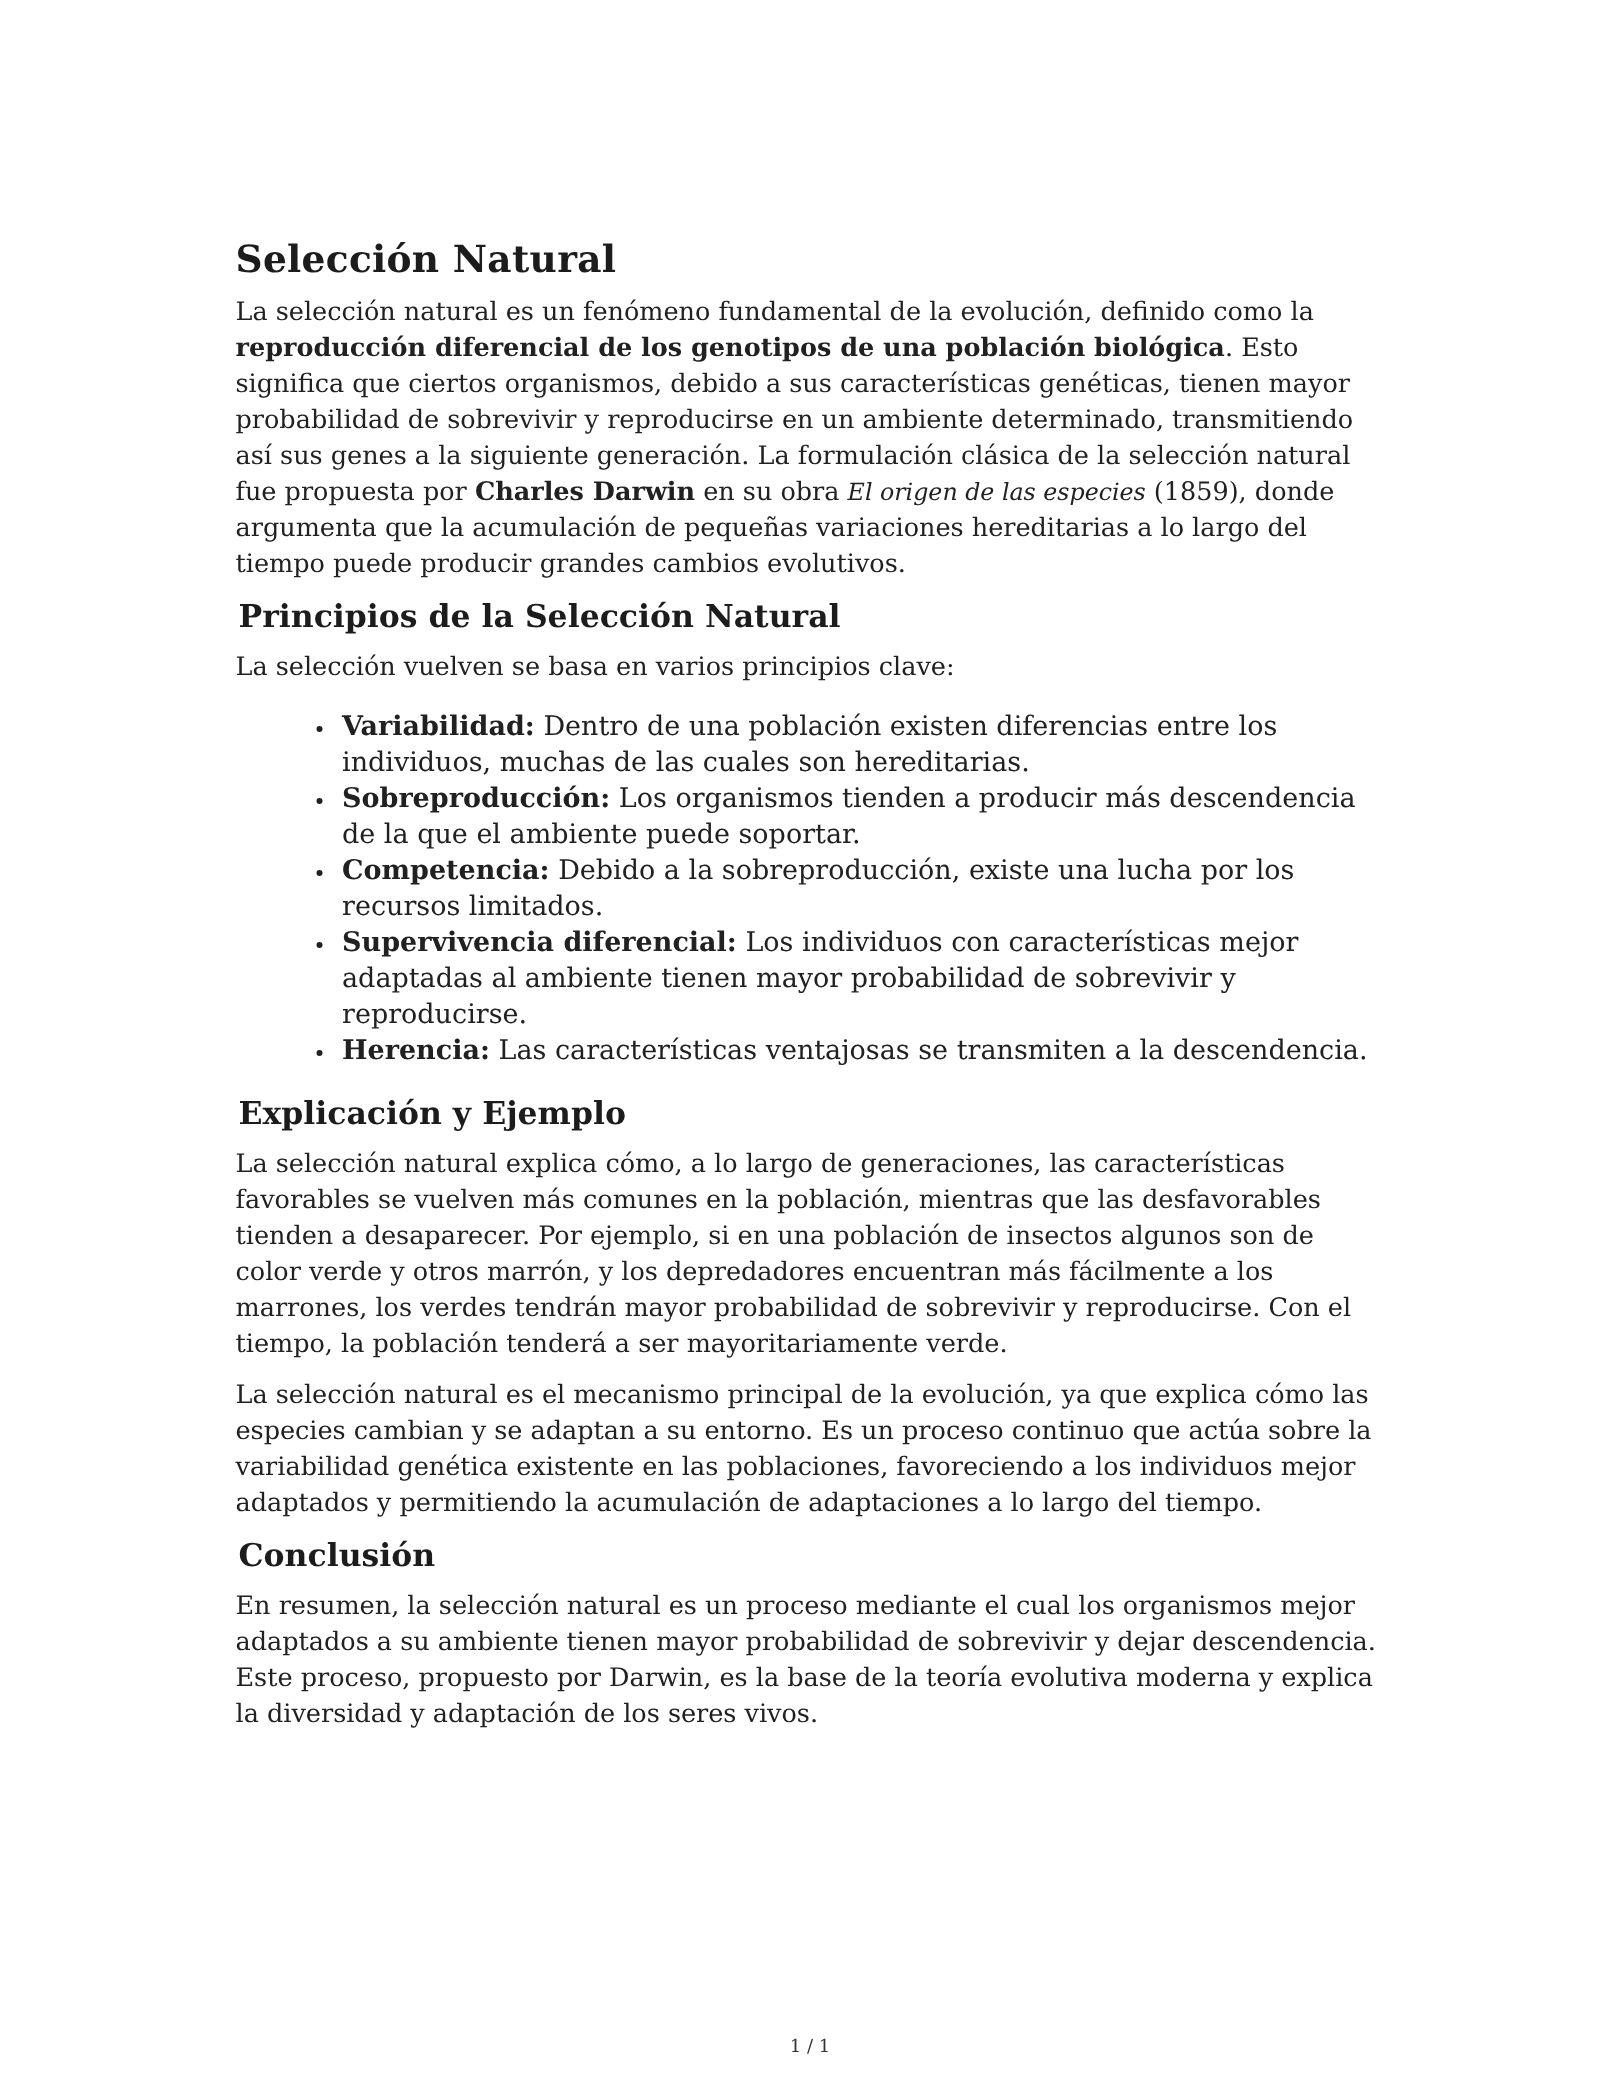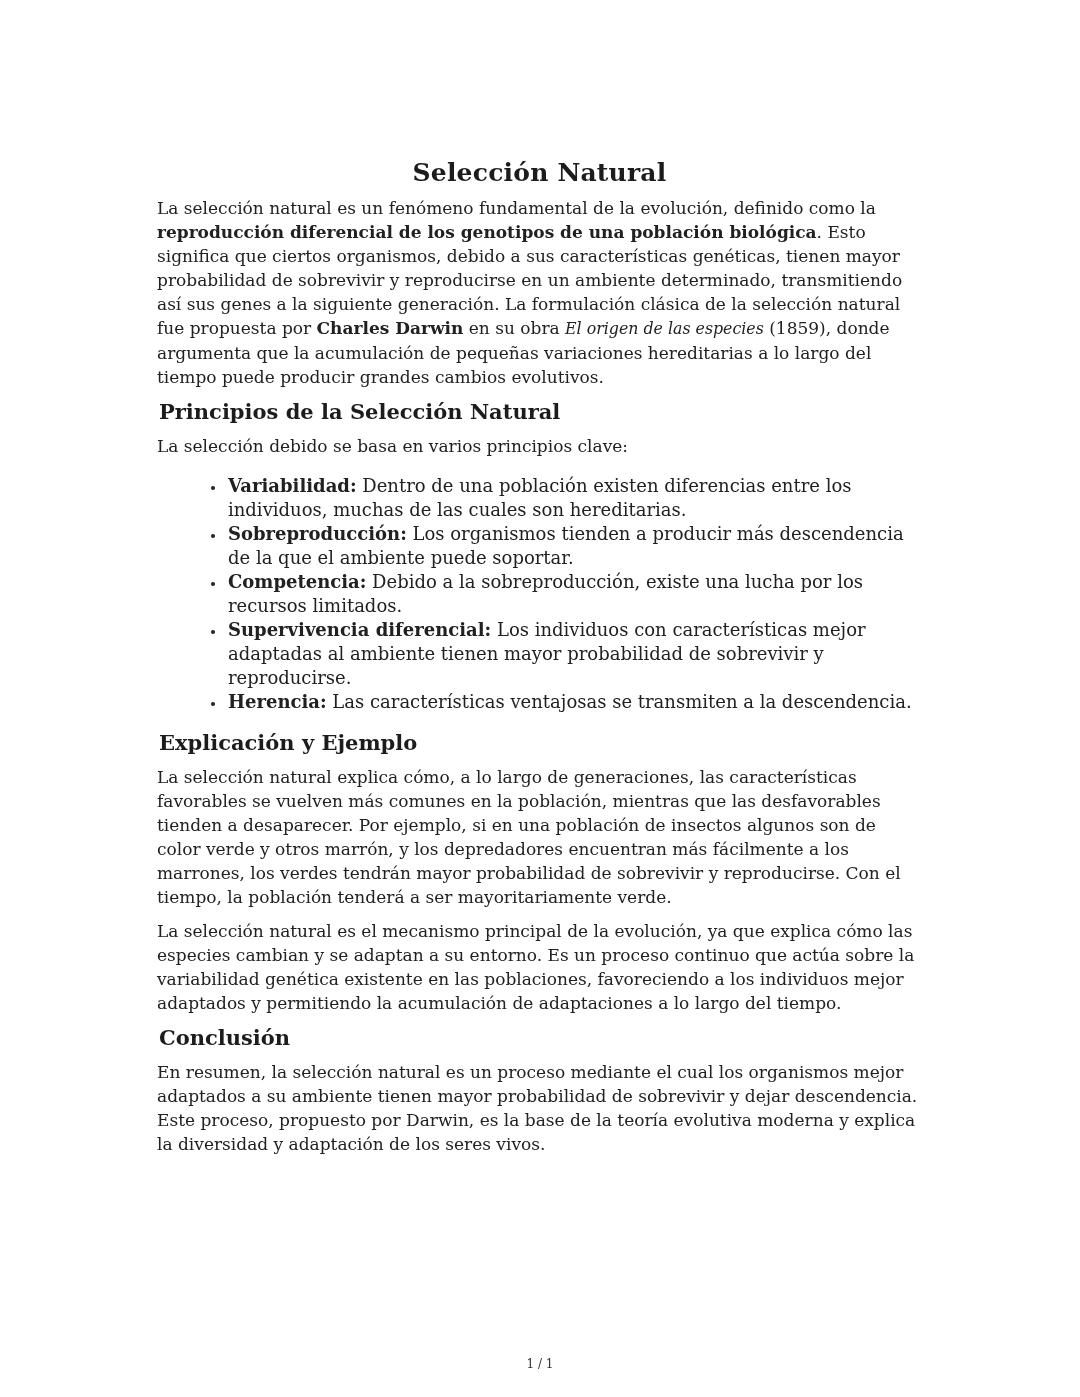--- a/index.html
+++ b/index.html
@@ -11,21 +11,21 @@
     font-family: "DejaVu Serif", "Liberation Serif", serif;
     color: #212121;
     overflow: hidden;
   }
   .page {
     padding: 158px 158px 0 157px;
   }
   h1.doc-title {
     font-size: 25px;
     font-weight: 700;
-    text-align: center;
+    text-align: left;
     letter-spacing: 0.2px;
     margin-bottom: 9px;
     color: #1c1c1c;
   }
   .para {
     font-size: 17px;
     line-height: 24px;
     margin-bottom: 10px;
     color: #212121;
   }
@@ -64,21 +64,21 @@
 </head>
 <body>
 
 <div class="page">
 
   <h1 class="doc-title">Selección Natural</h1>
 
   <p class="para"><span>La selección natural es un fenómeno fundamental de la evolución, definido como la </span><span class="run-b">reproducción diferencial de los genotipos de una población biológica</span><span>. Esto significa que ciertos organismos, debido a sus características genéticas, tienen mayor probabilidad de sobrevivir y reproducirse en un ambiente determinado, transmitiendo así sus genes a la siguiente generación. La formulación clásica de la selección natural fue propuesta por </span><span class="run-b">Charles Darwin</span><span> en su obra </span><span class="run-i">El origen de las especies</span><span> (1859), donde argumenta que la acumulación de pequeñas variaciones hereditarias a lo largo del tiempo puede producir grandes cambios evolutivos.</span></p>
 
   <h2 class="sec-heading">Principios de la Selección Natural</h2>
-  <p class="para">La selección debido se basa en varios principios clave:</p>
+  <p class="para">La selección vuelven se basa en varios principios clave:</p>
 
   <ul class="doc-list">
     <li><strong class="term">Variabilidad:</strong><span> Dentro de una población existen diferencias entre los individuos, muchas de las cuales son hereditarias.</span></li>
     <li><strong class="term">Sobreproducción:</strong><span> Los organismos tienden a producir más descendencia de la que el ambiente puede soportar.</span></li>
     <li><strong class="term">Competencia:</strong><span> Debido a la sobreproducción, existe una lucha por los recursos limitados.</span></li>
     <li><strong class="term">Supervivencia diferencial:</strong><span> Los individuos con características mejor adaptadas al ambiente tienen mayor probabilidad de sobrevivir y reproducirse.</span></li>
     <li><strong class="term">Herencia:</strong><span> Las características ventajosas se transmiten a la descendencia.</span></li>
   </ul>
 
   <h2 class="sec-heading">Explicación y Ejemplo</h2>

